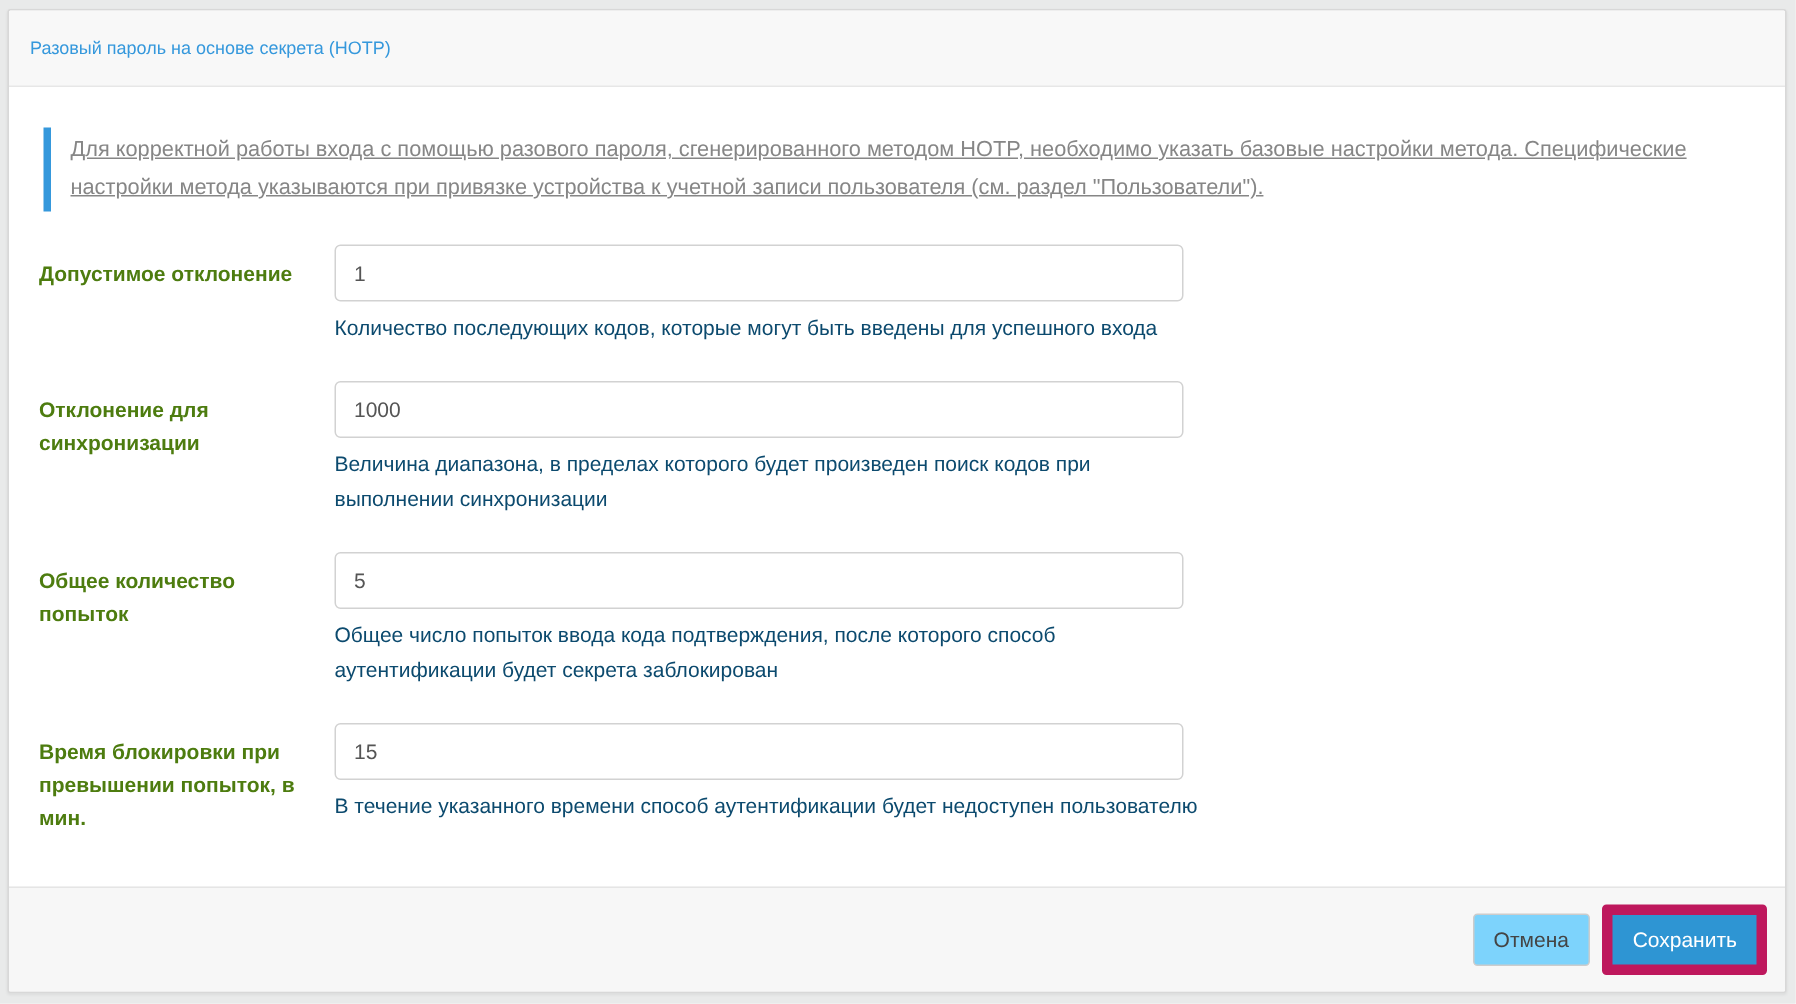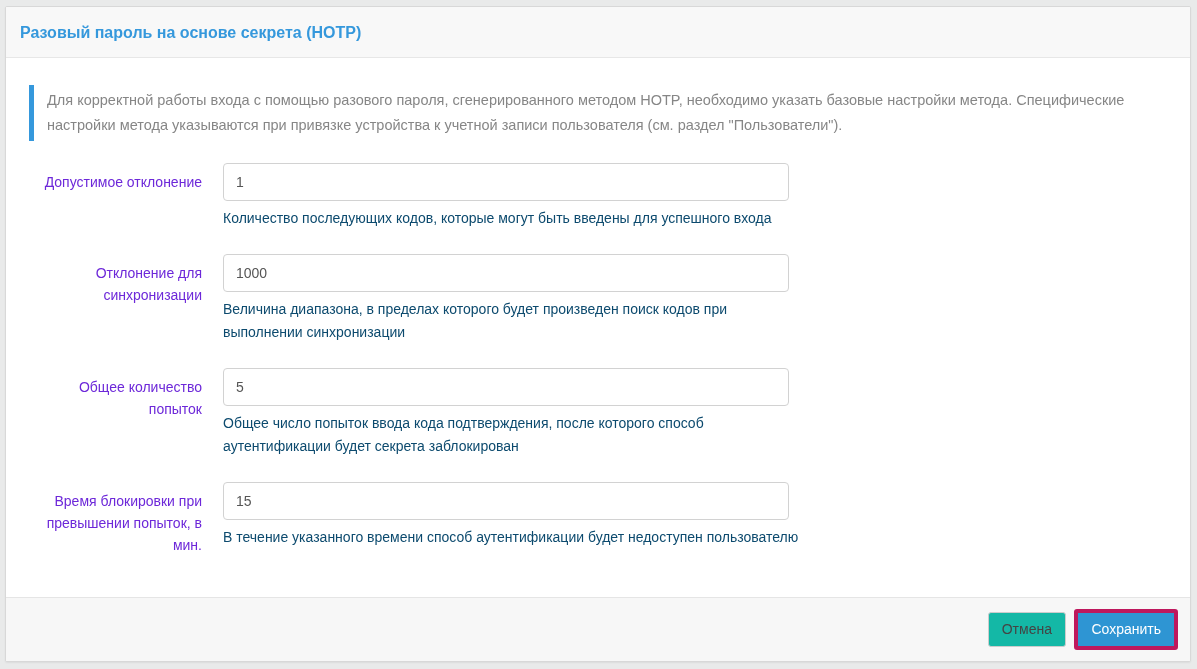--- a/index.html
+++ b/index.html
@@ -23,49 +23,50 @@
     overflow: hidden;
   }
   .panel-header {
     background: #f8f8f8;
     border-bottom: 1px solid #e7e7e7;
     padding: 16px 14px 15px 14px;
     flex: 0 0 auto;
   }
   .panel-title {
     color: #3598dc;
-    font-weight: bold;
-    font-size: 16px;
+    font-weight: normal;
+    font-size: 12px;
     line-height: 19px;
   }
   .panel-body {
     flex: 1 1 auto;
     padding: 27px 20px 0 20px;
     overflow: hidden;
   }
   .callout {
     border-left: 5px solid #3598dc;
     padding: 3px 40px 3px 13px;
     margin-left: 3px;
     color: #868686;
     font-size: 14.5px;
     line-height: 25px;
     margin-bottom: 22px;
+    text-decoration: underline;
   }
   .form-group {
     display: flex;
     align-items: flex-start;
     margin-bottom: 24px;
   }
   .label-col {
     flex: 0 0 176px;
     width: 176px;
-    text-align: right;
-    font-weight: normal;
-    color: #6d28d9;
+    text-align: left;
+    font-weight: bold;
+    color: #4d7c0f;
     font-size: 14px;
     line-height: 22px;
     padding-top: 8px;
   }
   .input-col {
     margin-left: 21px;
     width: 576px;
   }
   input.form-control {
     width: 566px;
@@ -97,27 +98,27 @@
     display: inline-block;
     font-family: "Liberation Sans", "DejaVu Sans", sans-serif;
     font-size: 14px;
     line-height: 17px;
     padding: 8px 13px;
     border-radius: 3px;
     cursor: pointer;
     vertical-align: middle;
   }
   .btn-cancel {
-    background: #14b8a6;
+    background: #7dd3fc;
     border: 1px solid #cccccc;
     color: #444444;
   }
   .btn-save {
     background: #2e95d3;
-    border: 4px solid #be185d;
+    border: 7px solid #be185d;
     color: #ffffff;
     margin-left: 4px;
   }
 </style>
 </head>
 <body>
 
 <div class="panel">
 
   <div class="panel-header">

